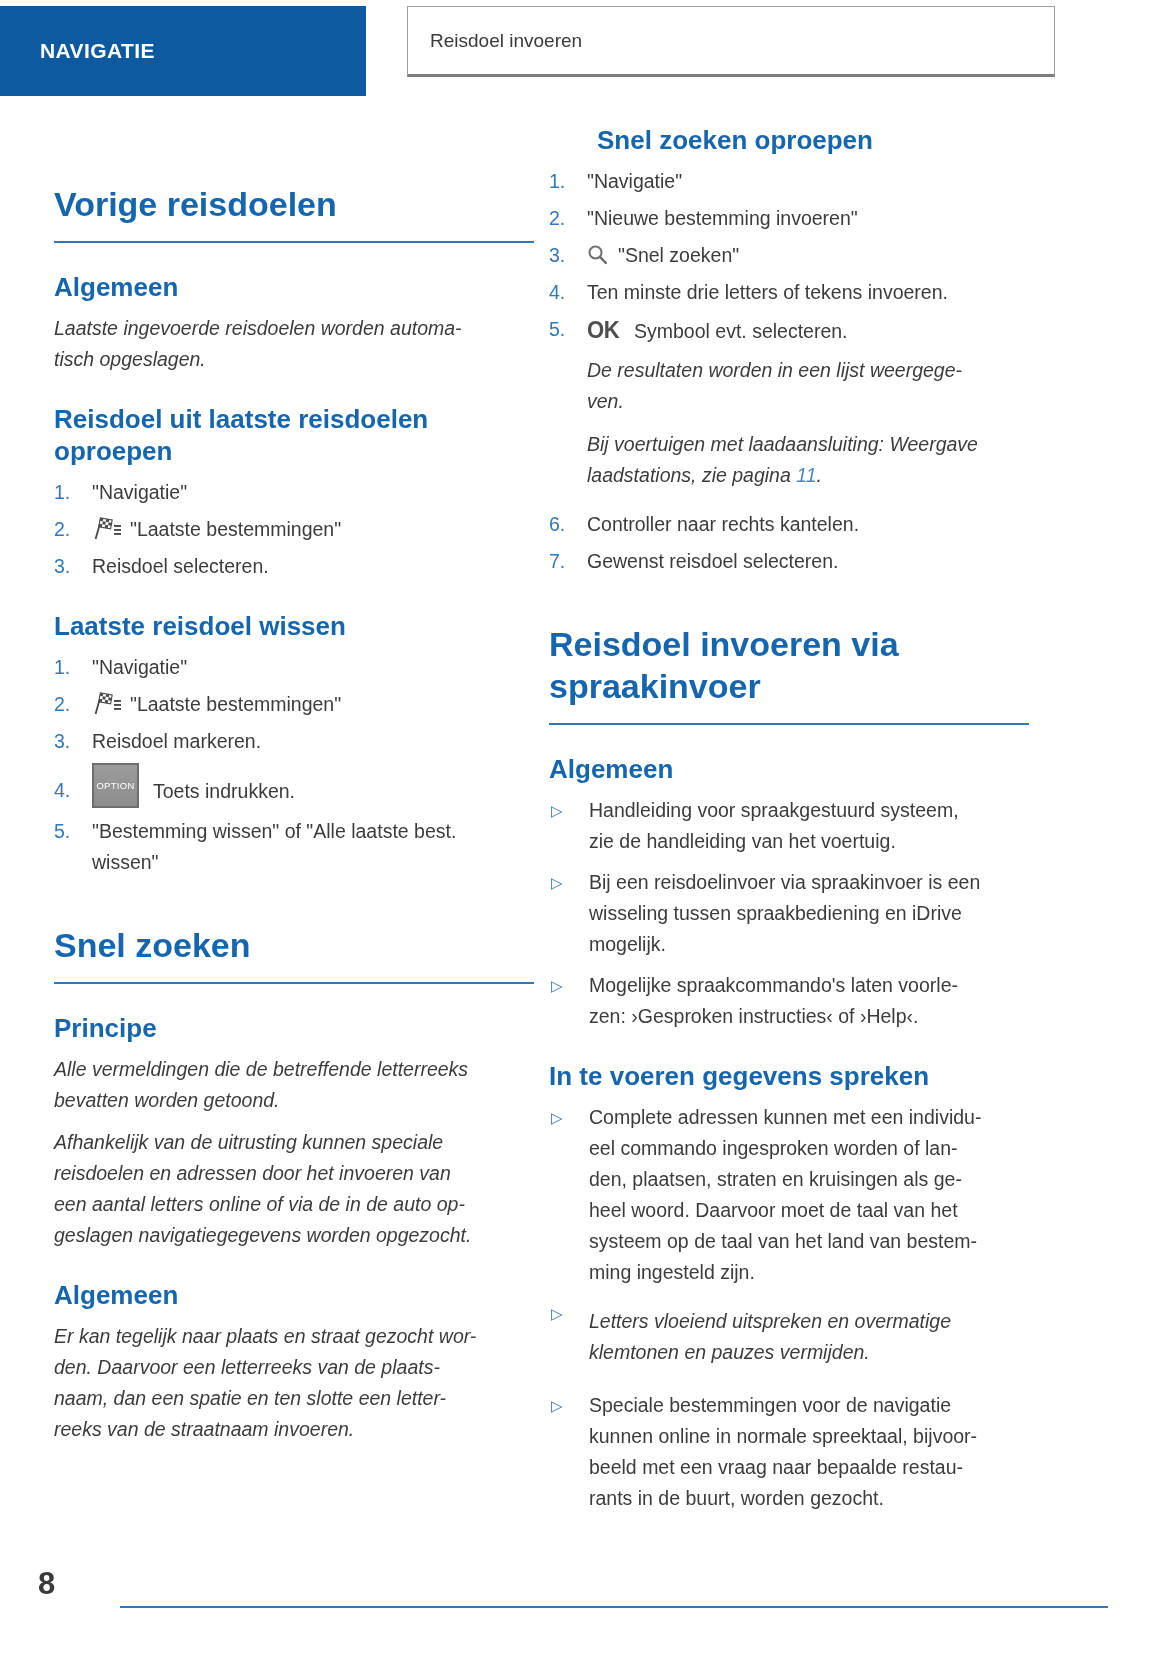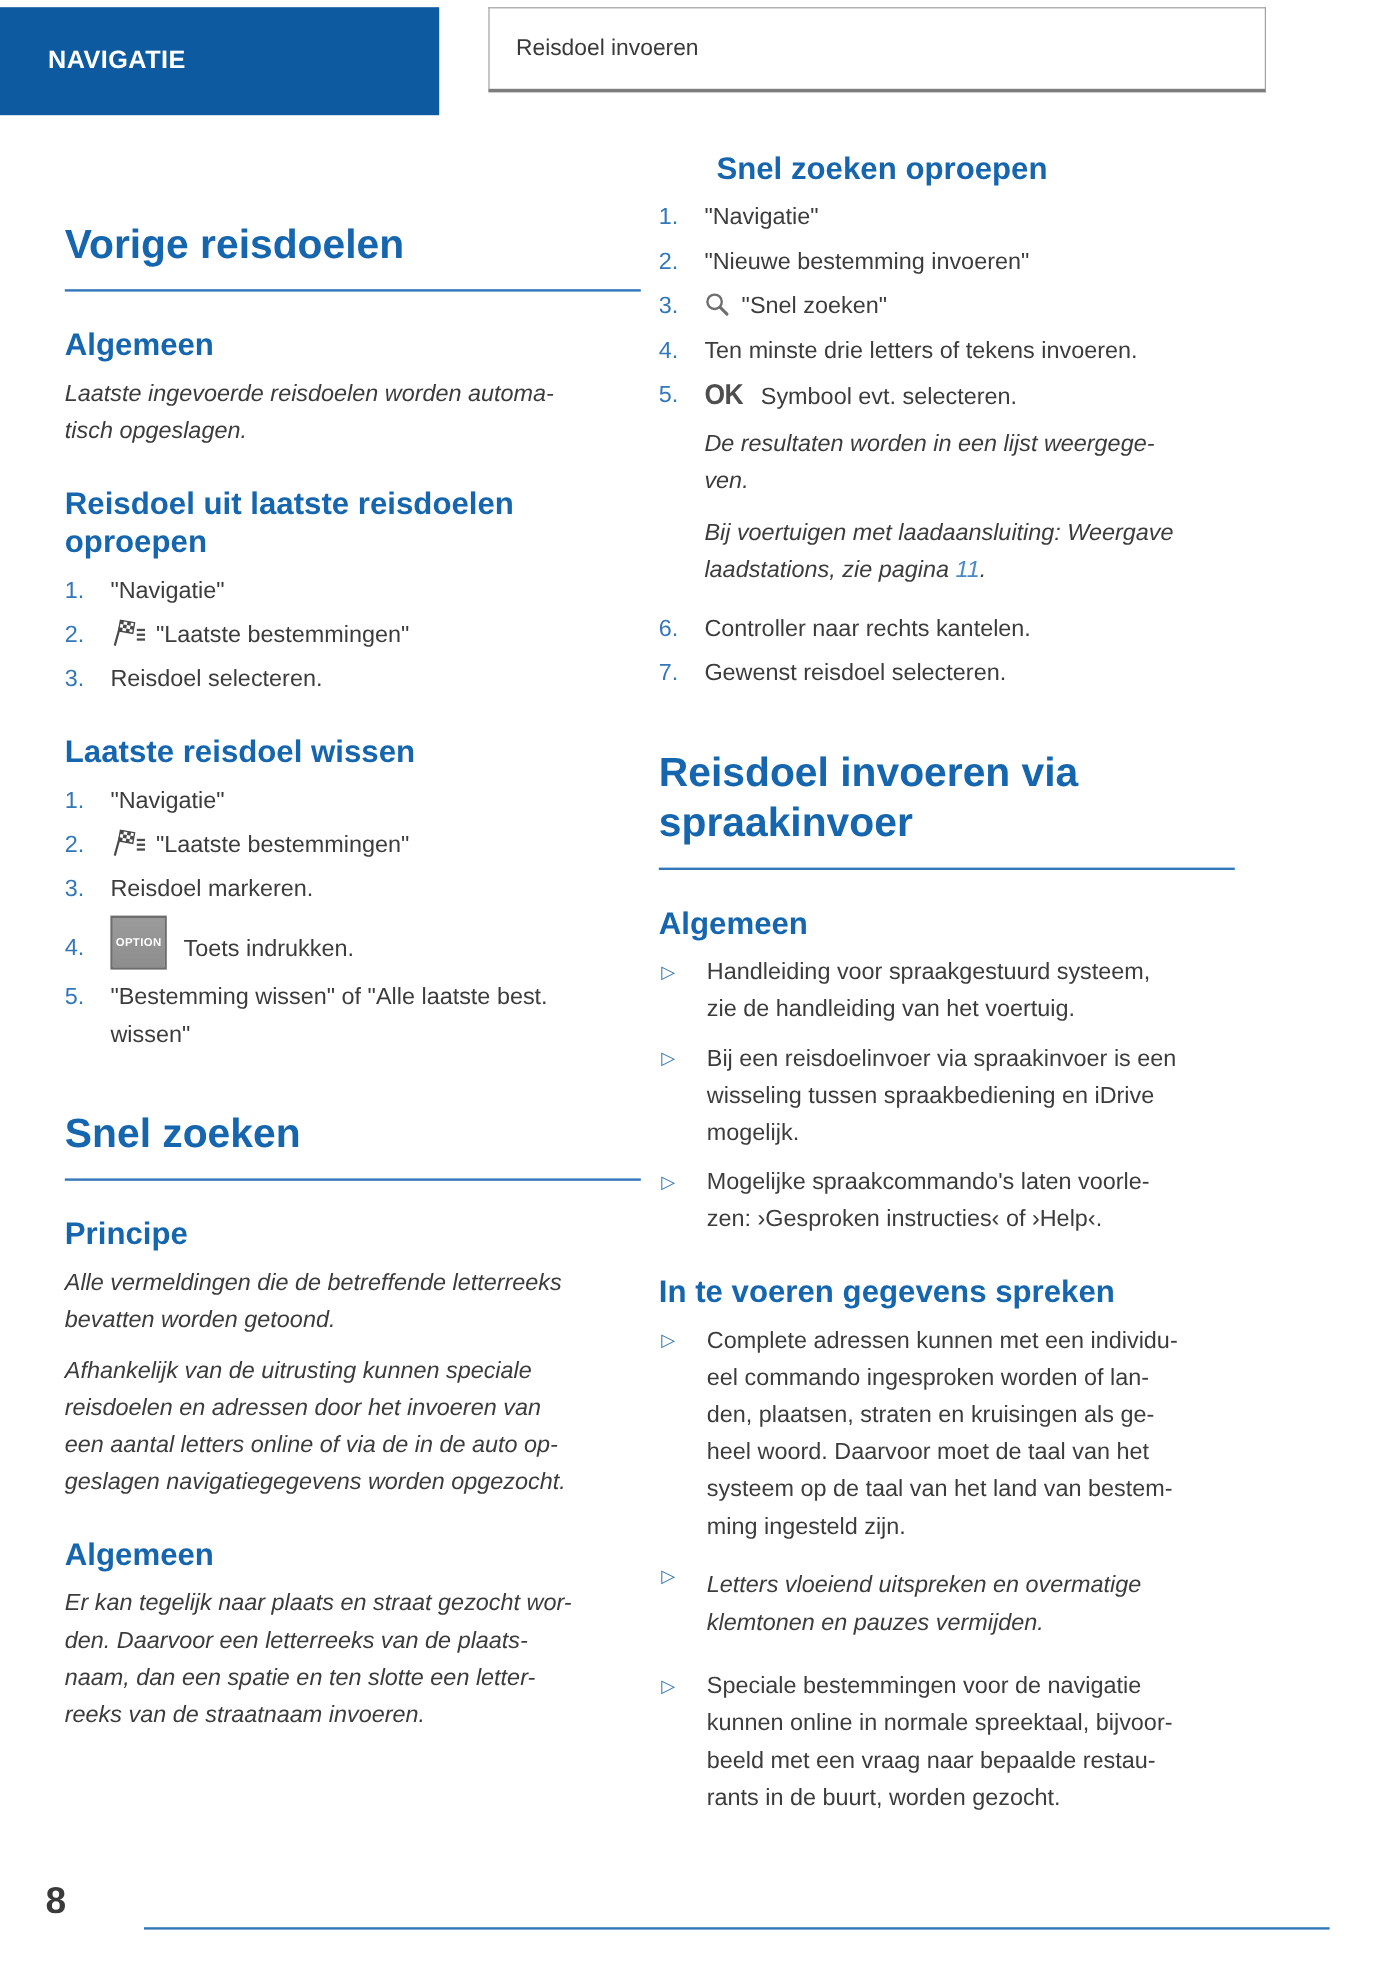--- a/index.html
+++ b/index.html
@@ -55,21 +55,21 @@
   .bli{display:flex;margin:0 0 10px;font-size:19.5px;line-height:31px;}
   .bli .tri{flex:0 0 38px;color:var(--list-number);font-size:15px;line-height:31px;padding-left:2px;}
   
   .icn svg{vertical-align:-4px;margin-right:9px;}
   .icn.search svg{vertical-align:-3px;margin-right:10px;}
   .ok{font-weight:bold;color:#4e4e4e;font-size:24px;letter-spacing:-.5px;margin-right:12px;display:inline-block;transform:scaleX(.92);transform-origin:left;}
   .key{
     width:47px;height:45px;box-sizing:border-box;flex:0 0 47px;
     background:linear-gradient(#9b9b9b,#8d8d8d);border:2px solid #6d6d6d;
     display:inline-flex;align-items:center;justify-content:center;padding-top:0;
-    color:#fff;font-size:9.5px;font-weight:bold;letter-spacing:.3px;
+    color:#fff;font-size:9.5px;font-weight:normal;letter-spacing:.3px;
   }
   .plink{color:var(--link);}
   
   .page-num{position:absolute;left:38px;top:1566px;font-size:31px;font-weight:bold;color:#3a3a3a;}
   .footer-rule{position:absolute;left:120px;top:1606px;width:988px;height:2px;background:var(--rule);}
 </style>
 </head>
 <body>
 
 <div class="page">

